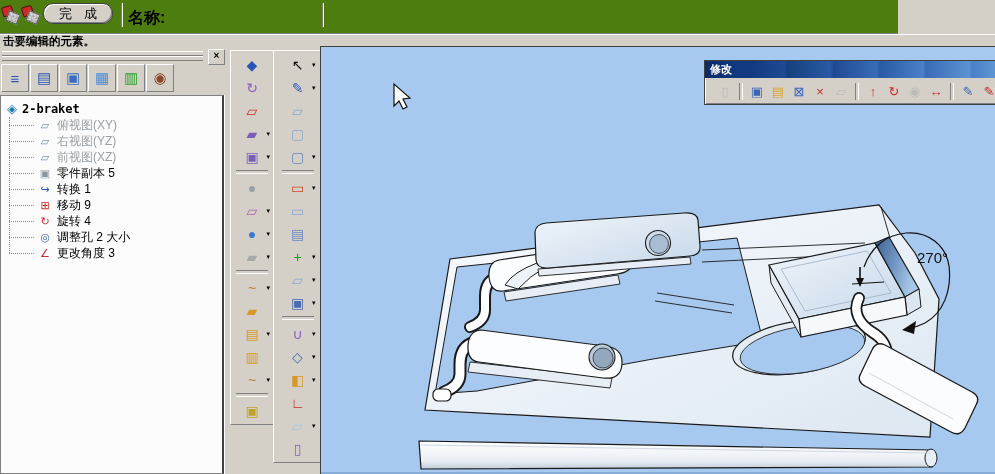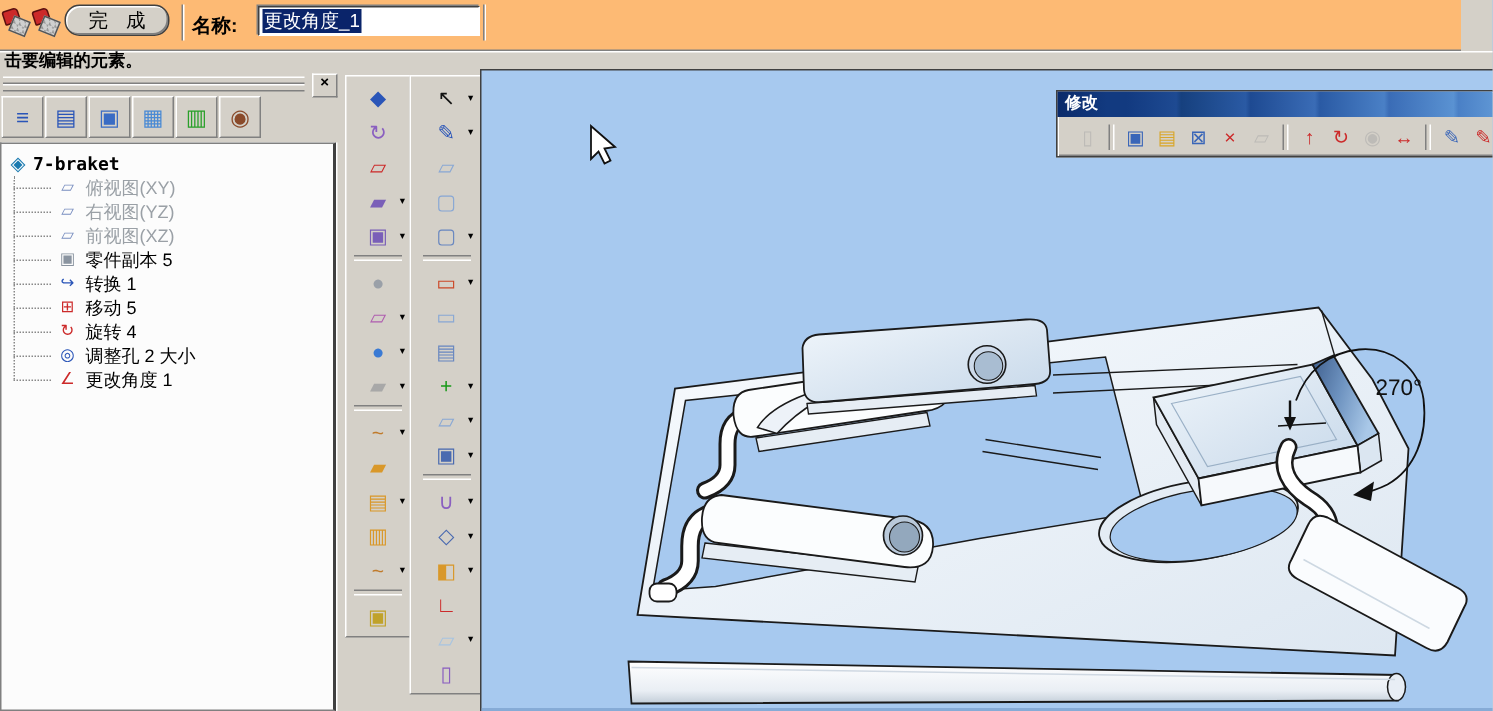--- a/index.html
+++ b/index.html
@@ -2,35 +2,35 @@
 <html><head>
 <meta charset="utf-8">
 <style>
   html,body{margin:0;padding:0;}
   body{width:995px;height:474px;position:relative;overflow:hidden;
        background:#d4d0c8;font-family:"Liberation Sans",sans-serif;
        -webkit-font-smoothing:none;}
   .raised{border:1px solid;border-color:#ffffff #808080 #808080 #ffffff;}
 
   
-  #topbar{position:absolute;left:0;top:0;width:974px;height:33px;background:#fdba74;
+  #topbar{position:absolute;left:0;top:0;width:898px;height:33px;background:#4d7c0f;
           border-bottom:1px solid #808080;}
   .hammer{position:absolute;top:5px;width:19px;height:20px;}
   .hammer .head{position:absolute;left:1px;top:1px;width:9px;height:8px;background:#cc2a2a;
           border:1px solid #5a0f0f;border-radius:2px 3px 1px 1px;transform:rotate(-18deg);}
   .hammer .blade{position:absolute;left:6px;top:7px;width:10px;height:9px;background:#cfcfcf;
           border:1px solid #555;transform:rotate(22deg);
           background-image:linear-gradient(45deg,#9a9a9a 25%,transparent 25%,transparent 75%,#9a9a9a 75%);
           background-size:4px 4px;}
   #finish-btn{position:absolute;left:43px;top:3px;width:70px;height:21px;background:#d4d0c8;
           border:1px solid #404040;border-radius:10px;box-shadow:inset 1px 1px 0 #fff,inset -1px -1px 0 #808080;
           display:flex;align-items:center;justify-content:center;font-size:13px;color:#000;cursor:default;}
   .spread{letter-spacing:12px;margin-right:-12px;}
   .vsep{position:absolute;top:3px;height:24px;width:0;border-left:1px solid #808080;border-right:1px solid #ffffff;}
-  #name-label{position:absolute;left:128px;top:8px;font-size:13px;font-weight:bold;color:#000;}
+  #name-label{position:absolute;left:128px;top:8px;font-size:16px;font-weight:bold;color:#000;}
   #name-field{position:absolute;left:172px;top:4px;width:144px;height:18px;background:#fff;
           border-top:1px solid #404040;border-left:1px solid #404040;
           border-bottom:1px solid #fff;border-right:1px solid #fff;
           box-shadow:-1px -1px 0 #808080;font-size:12.5px;line-height:18px;padding-left:2px;cursor:text;}
   #name-field .sel{background:#0a246a;color:#fff;padding:1px 1px;}
 
   
   #statusbar{position:absolute;left:0;top:34px;width:995px;height:13px;background:#d4d0c8;
           border-top:1px solid #ffffff;font-size:11.5px;font-weight:bold;line-height:13px;
           padding-left:3px;color:#000;}
@@ -93,21 +93,20 @@
     </div>
   <div class="hammer" style="left:21px">
       <span class="head"></span>
       <span class="blade"></span>
     </div>
   <button id="finish-btn">
       <span class="spread">完成</span>
     </button>
   <div class="vsep" style="left:121px"></div>
   <span id="name-label">名称:</span>
-  <div id="name-field"><span class="sel">更改角度_1</span></div>
   <div class="vsep" style="left:322px"></div>
 </div>
 
 <div id="statusbar">
   <span>击要编辑的元素。</span>
 </div>
 
 <div id="left-panel">
   <div class="grip" style="top:4px"></div>
   <div class="grip" style="top:9px"></div>
@@ -129,21 +128,21 @@
         <span style="color:#2aa02a">▥</span>
       </div>
       <div class="sb-btn raised">
         <span style="color:#8a4a2a">◉</span>
       </div>
     </div>
   <div id="tree-box">
     <div id="tree">
         <div class="trow root">
           <span class="ticon" style="color: rgb(26, 122, 176);">◈</span>
-          <span class="tlabel">7-braket</span>
+          <span class="tlabel">2-braket</span>
         </div>
         <div class="trow gray">
           <span class="stub"></span>
           <span class="ticon" style="color: rgb(122, 143, 192);">▱</span>
           <span class="tlabel">俯视图(XY)</span>
         </div>
         <div class="trow gray">
           <span class="stub"></span>
           <span class="ticon" style="color: rgb(122, 143, 192);">▱</span>
           <span class="tlabel">右视图(YZ)</span>
@@ -159,36 +158,36 @@
           <span class="tlabel">零件副本 5</span>
         </div>
         <div class="trow">
           <span class="stub"></span>
           <span class="ticon" style="color: rgb(42, 85, 184);">↪</span>
           <span class="tlabel">转换 1</span>
         </div>
         <div class="trow">
           <span class="stub"></span>
           <span class="ticon" style="color: rgb(204, 42, 42);">⊞</span>
-          <span class="tlabel">移动 5</span>
+          <span class="tlabel">移动 9</span>
         </div>
         <div class="trow">
           <span class="stub"></span>
           <span class="ticon" style="color: rgb(204, 42, 42);">↻</span>
           <span class="tlabel">旋转 4</span>
         </div>
         <div class="trow">
           <span class="stub"></span>
           <span class="ticon" style="color: rgb(42, 85, 184);">◎</span>
           <span class="tlabel">调整孔 2 大小</span>
         </div>
         <div class="trow">
           <span class="stub"></span>
           <span class="ticon" style="color: rgb(204, 42, 42);">∠</span>
-          <span class="tlabel">更改角度 1</span>
+          <span class="tlabel">更改角度 3</span>
         </div>
         <div id="vline" style="top: 21px; height: 136px;"></div>
       </div>
   </div>
 </div>
 
 <div id="dock">
   <div id="col1" class="tcol raised">
       <div class="tb-btn">
         <span class="glyph" style="color: rgb(42, 85, 184);">◆</span>

